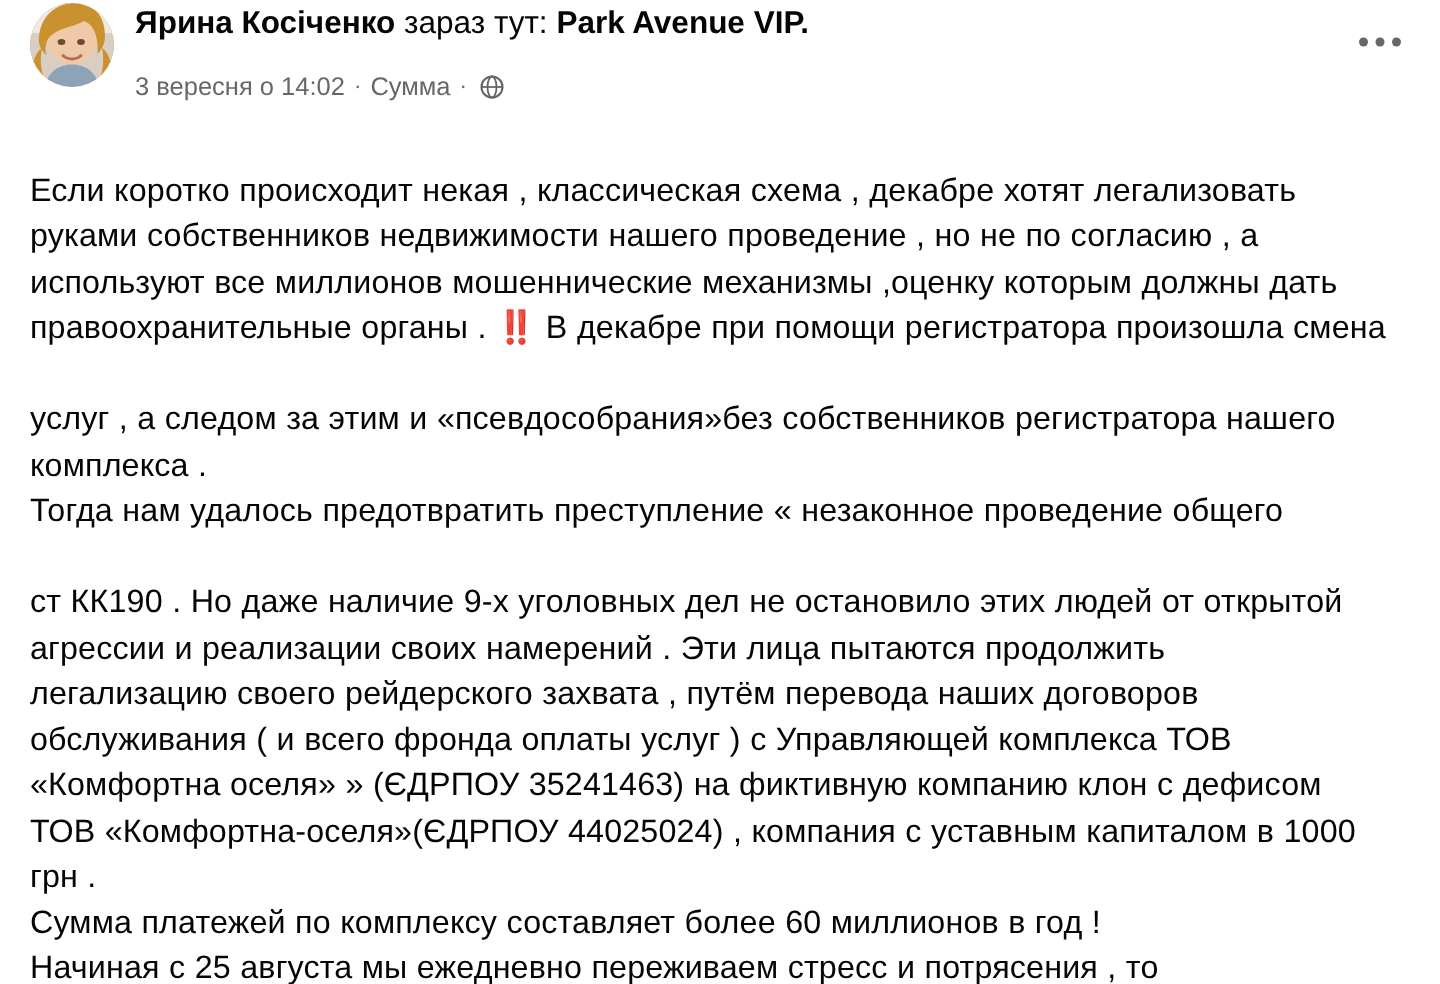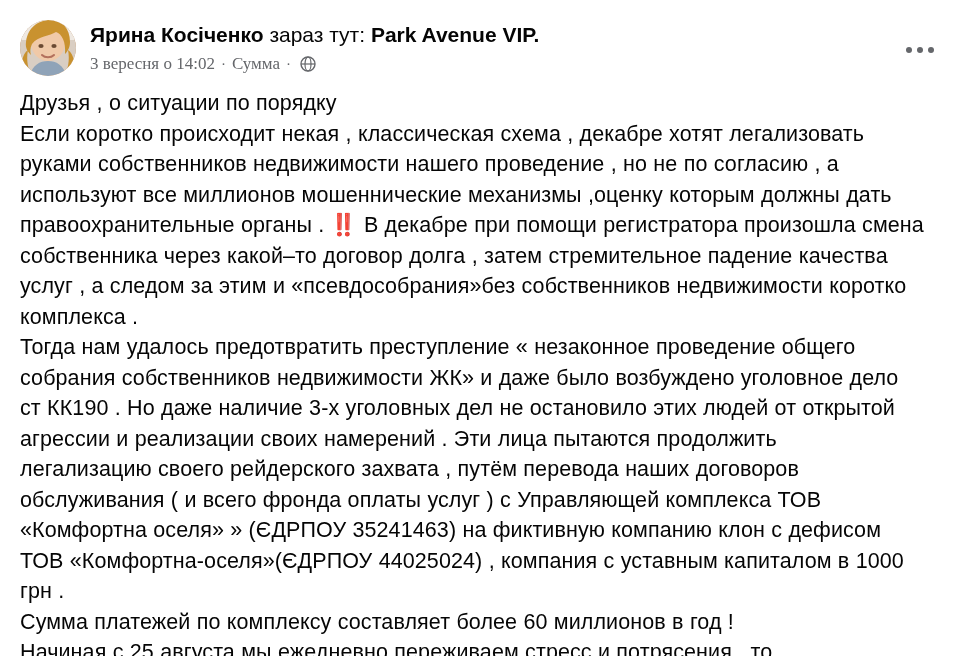--- a/index.html
+++ b/index.html
@@ -16,22 +16,22 @@
   }
   .post {
     position: relative;
     width: 960px;
     height: 656px;
     background: #ffffff;
     box-sizing: border-box;
   }
   .post-header {
     display: flex;
-    align-items: center;
-    padding: 20px 18px 6px 20px;
+    align-items: flex-start;
+    padding: 2px 18px 6px 20px;
     box-sizing: border-box;
   }
   .avatar {
     width: 56px;
     height: 56px;
     border-radius: 50%;
     flex: 0 0 56px;
     overflow: hidden;
     position: relative;
     background: #c9a27a;
@@ -52,28 +52,27 @@
   .byline .author {
     font-weight: bold;
   }
   .byline .connector {
     font-weight: normal;
   }
   .byline .target {
     font-weight: bold;
   }
   .meta {
-    margin-top: 5px;
+    margin-top: 18px;
     font-size: 17px;
     line-height: 22px;
     color: #65676b;
     display: flex;
     align-items: center;
     white-space: nowrap;
-    font-family: Liberation Serif, serif;
   }
   .meta .dot {
     margin: 0 6px;
     font-size: 15px;
     color: #65676b;
   }
   .globe-icon {
     display: inline-flex;
     align-items: center;
     justify-content: center;
@@ -174,33 +173,33 @@
       <span class="dots">
         <span></span>
           <span></span>
           <span></span>
       </span>
     </div>
   </div>
 
   <div class="post-body">
     <p>
-      <span>Друзья , о ситуации по порядку</span><br>
+      <br>
       <span>Если коротко происходит некая , классическая схема , декабре хотят легализовать</span><br>
       <span>руками собственников недвижимости нашего проведение , но не по согласию , а</span><br>
       <span>используют все миллионов мошеннические механизмы ,оценку которым должны дать</span><br>
       <span>правоохранительные органы .</span>
       <span class="warn">‼️</span>
       <span>В декабре при помощи регистратора произошла смена</span><br>
-      <span>собственника через какой–то договор долга , затем стремительное падение качества</span><br>
-      <span>услуг , а следом за этим и «псевдособрания»без собственников недвижимости коротко</span><br>
+      <br>
+      <span>услуг , а следом за этим и «псевдособрания»без собственников регистратора нашего</span><br>
       <span>комплекса .</span><br>
       <span>Тогда  нам удалось предотвратить преступление « незаконное проведение общего</span><br>
-      <span>собрания собственников недвижимости ЖК» и даже было возбуждено уголовное дело</span><br>
-      <span>ст КК190  . Но даже наличие 3-х уголовных дел не остановило этих людей от открытой</span><br>
+      <br>
+      <span>ст КК190  . Но даже наличие 9-х уголовных дел не остановило этих людей от открытой</span><br>
       <span>агрессии и реализации своих намерений . Эти лица пытаются продолжить</span><br>
       <span>легализацию своего рейдерского захвата , путём перевода наших договоров</span><br>
       <span>обслуживания ( и всего фронда оплаты услуг ) с Управляющей комплекса  ТОВ</span><br>
       <span>«Комфортна оселя» » (ЄДРПОУ 35241463) на фиктивную компанию клон с дефисом</span><br>
       <span>ТОВ «Комфортна-оселя»(ЄДРПОУ 44025024)   , компания с уставным капиталом в 1000</span><br>
       <span>грн .</span><br>
       <span>Сумма платежей по комплексу составляет более 60 миллионов в год !</span><br>
       <span>Начиная с 25 августа мы ежедневно переживаем стресс и потрясения , то</span><br>
       <br>
       <br>

